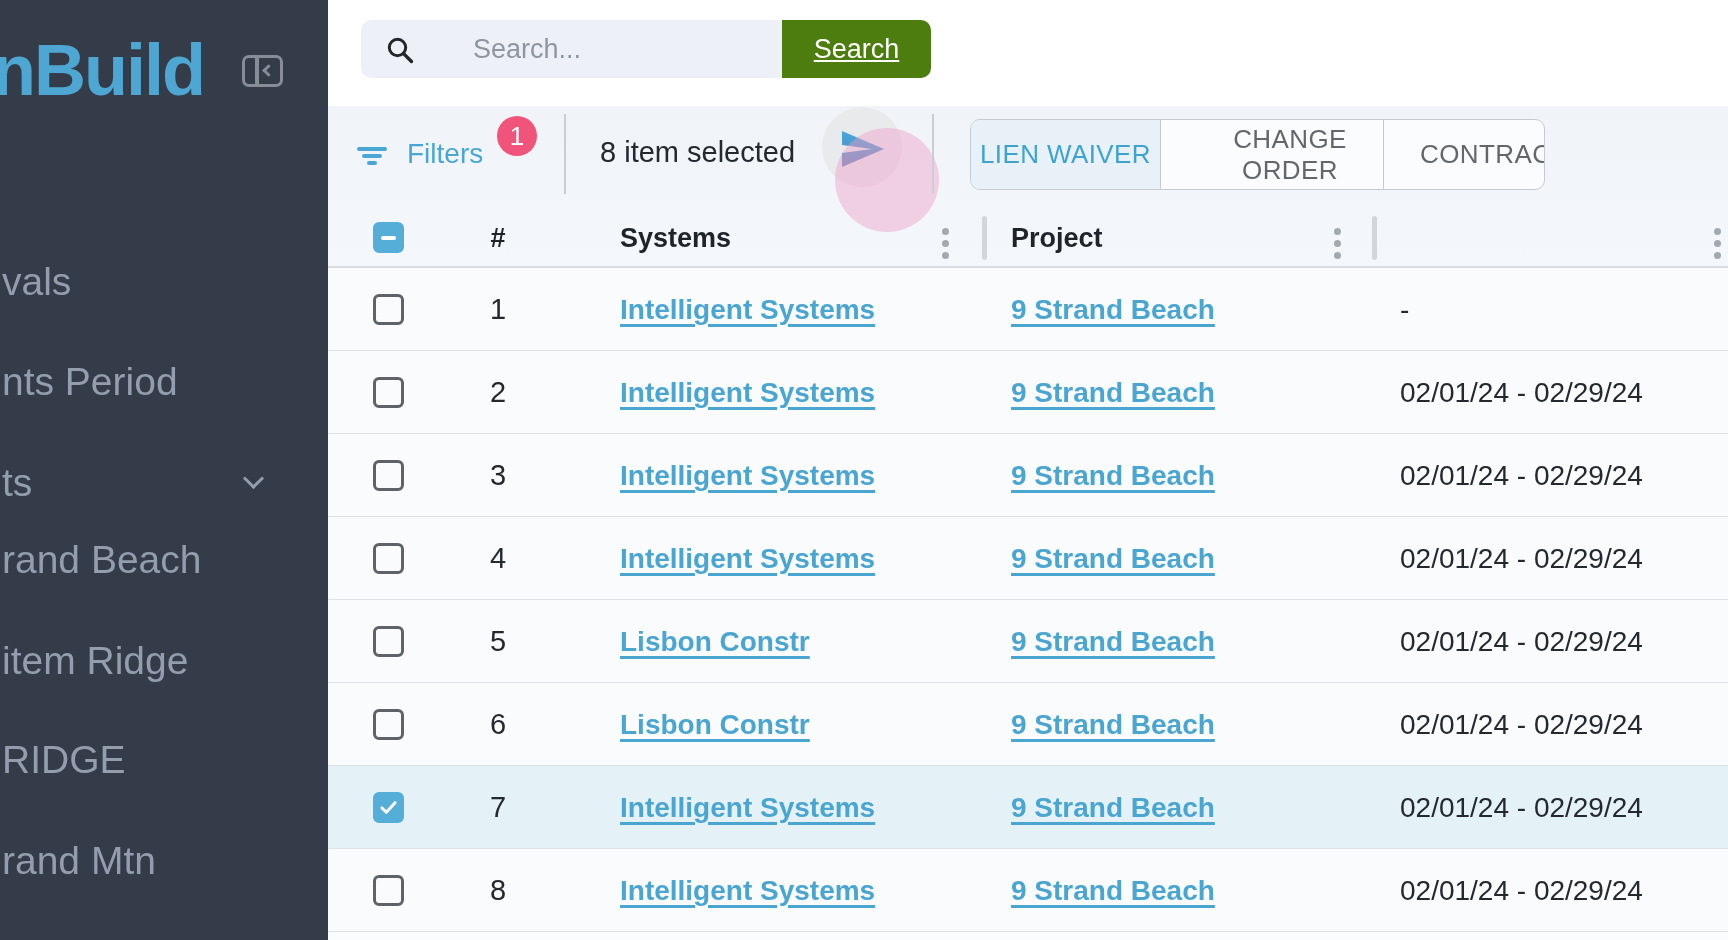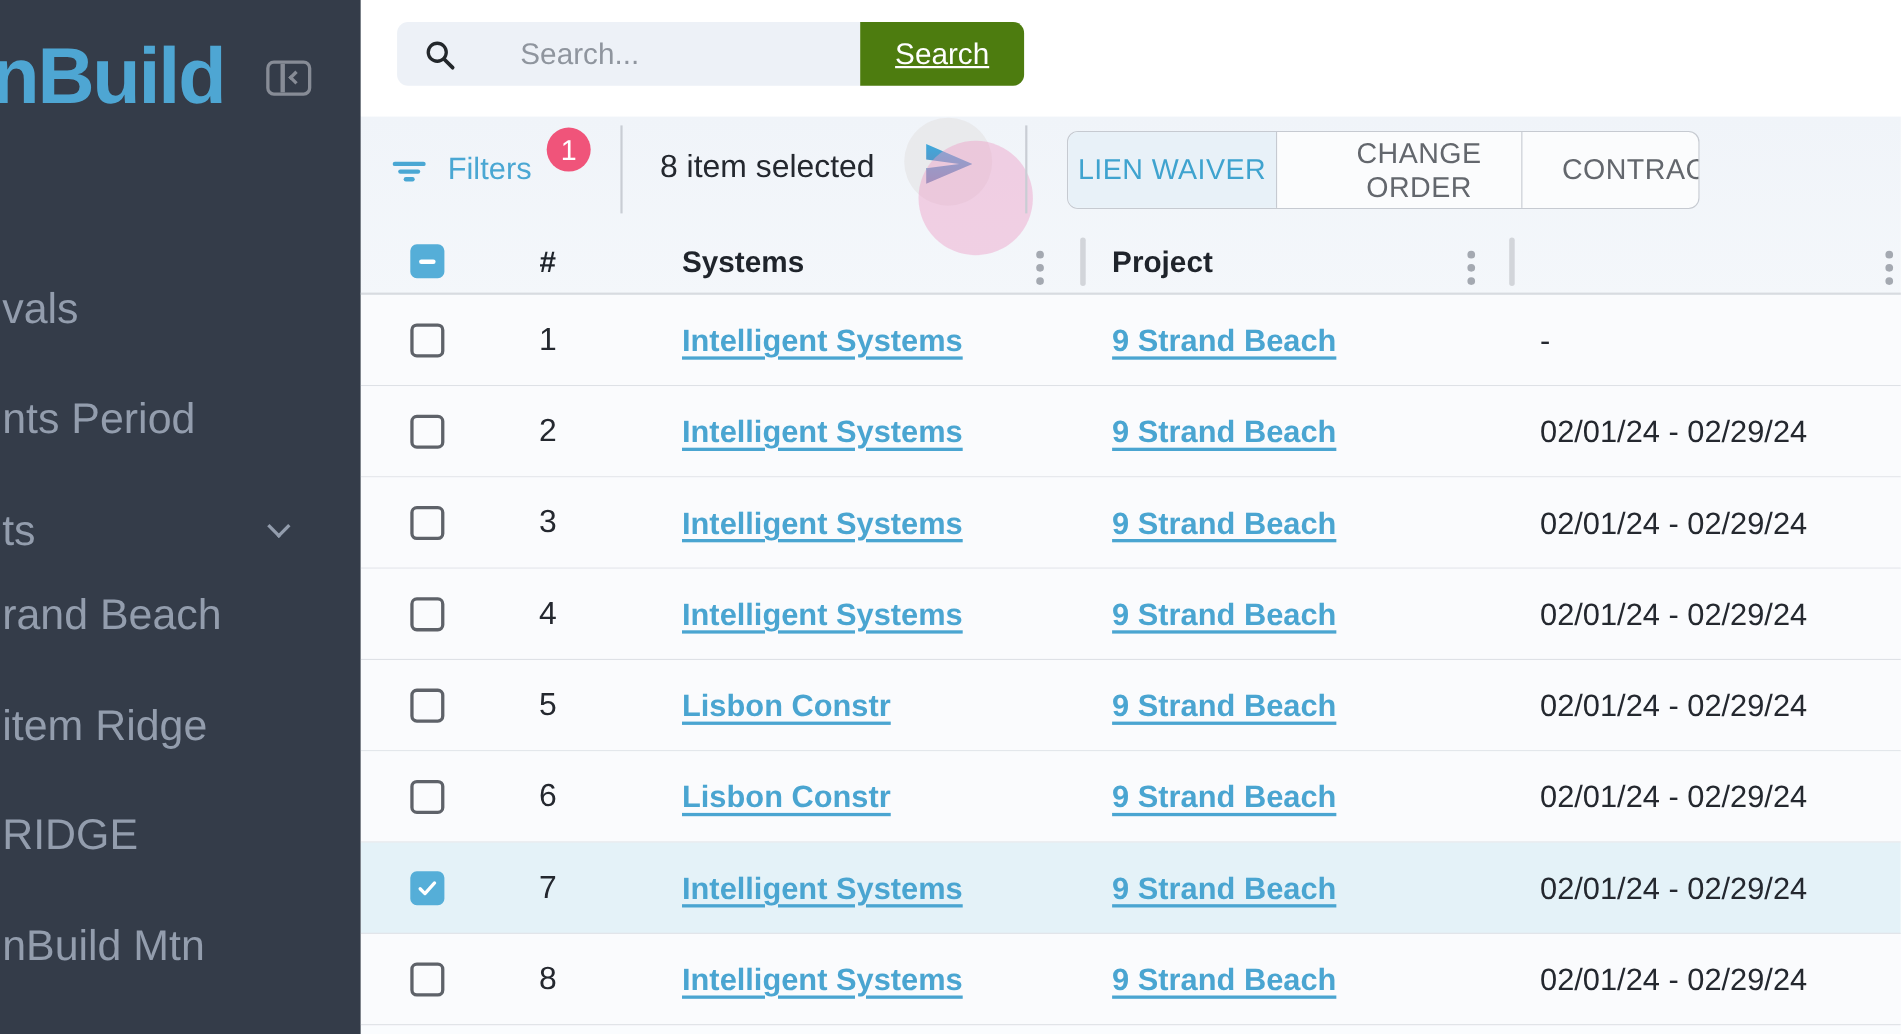--- a/index.html
+++ b/index.html
@@ -139,21 +139,21 @@
   </div>
       <div class="side-item">
     <span>item Ridge</span>
     
   </div>
       <div class="side-item">
     <span>RIDGE</span>
     
   </div>
       <div class="side-item">
-    <span>nBuild Mtn</span>
+    <span>rand Mtn</span>
     
   </div>
     </div>
 </div>
 
 <div class="main">
 
   <div class="topbar">
     <input class="search-field" type="text" placeholder="Search..." style="">
     <svg class="search-glass" viewBox="0 0 28 28">

